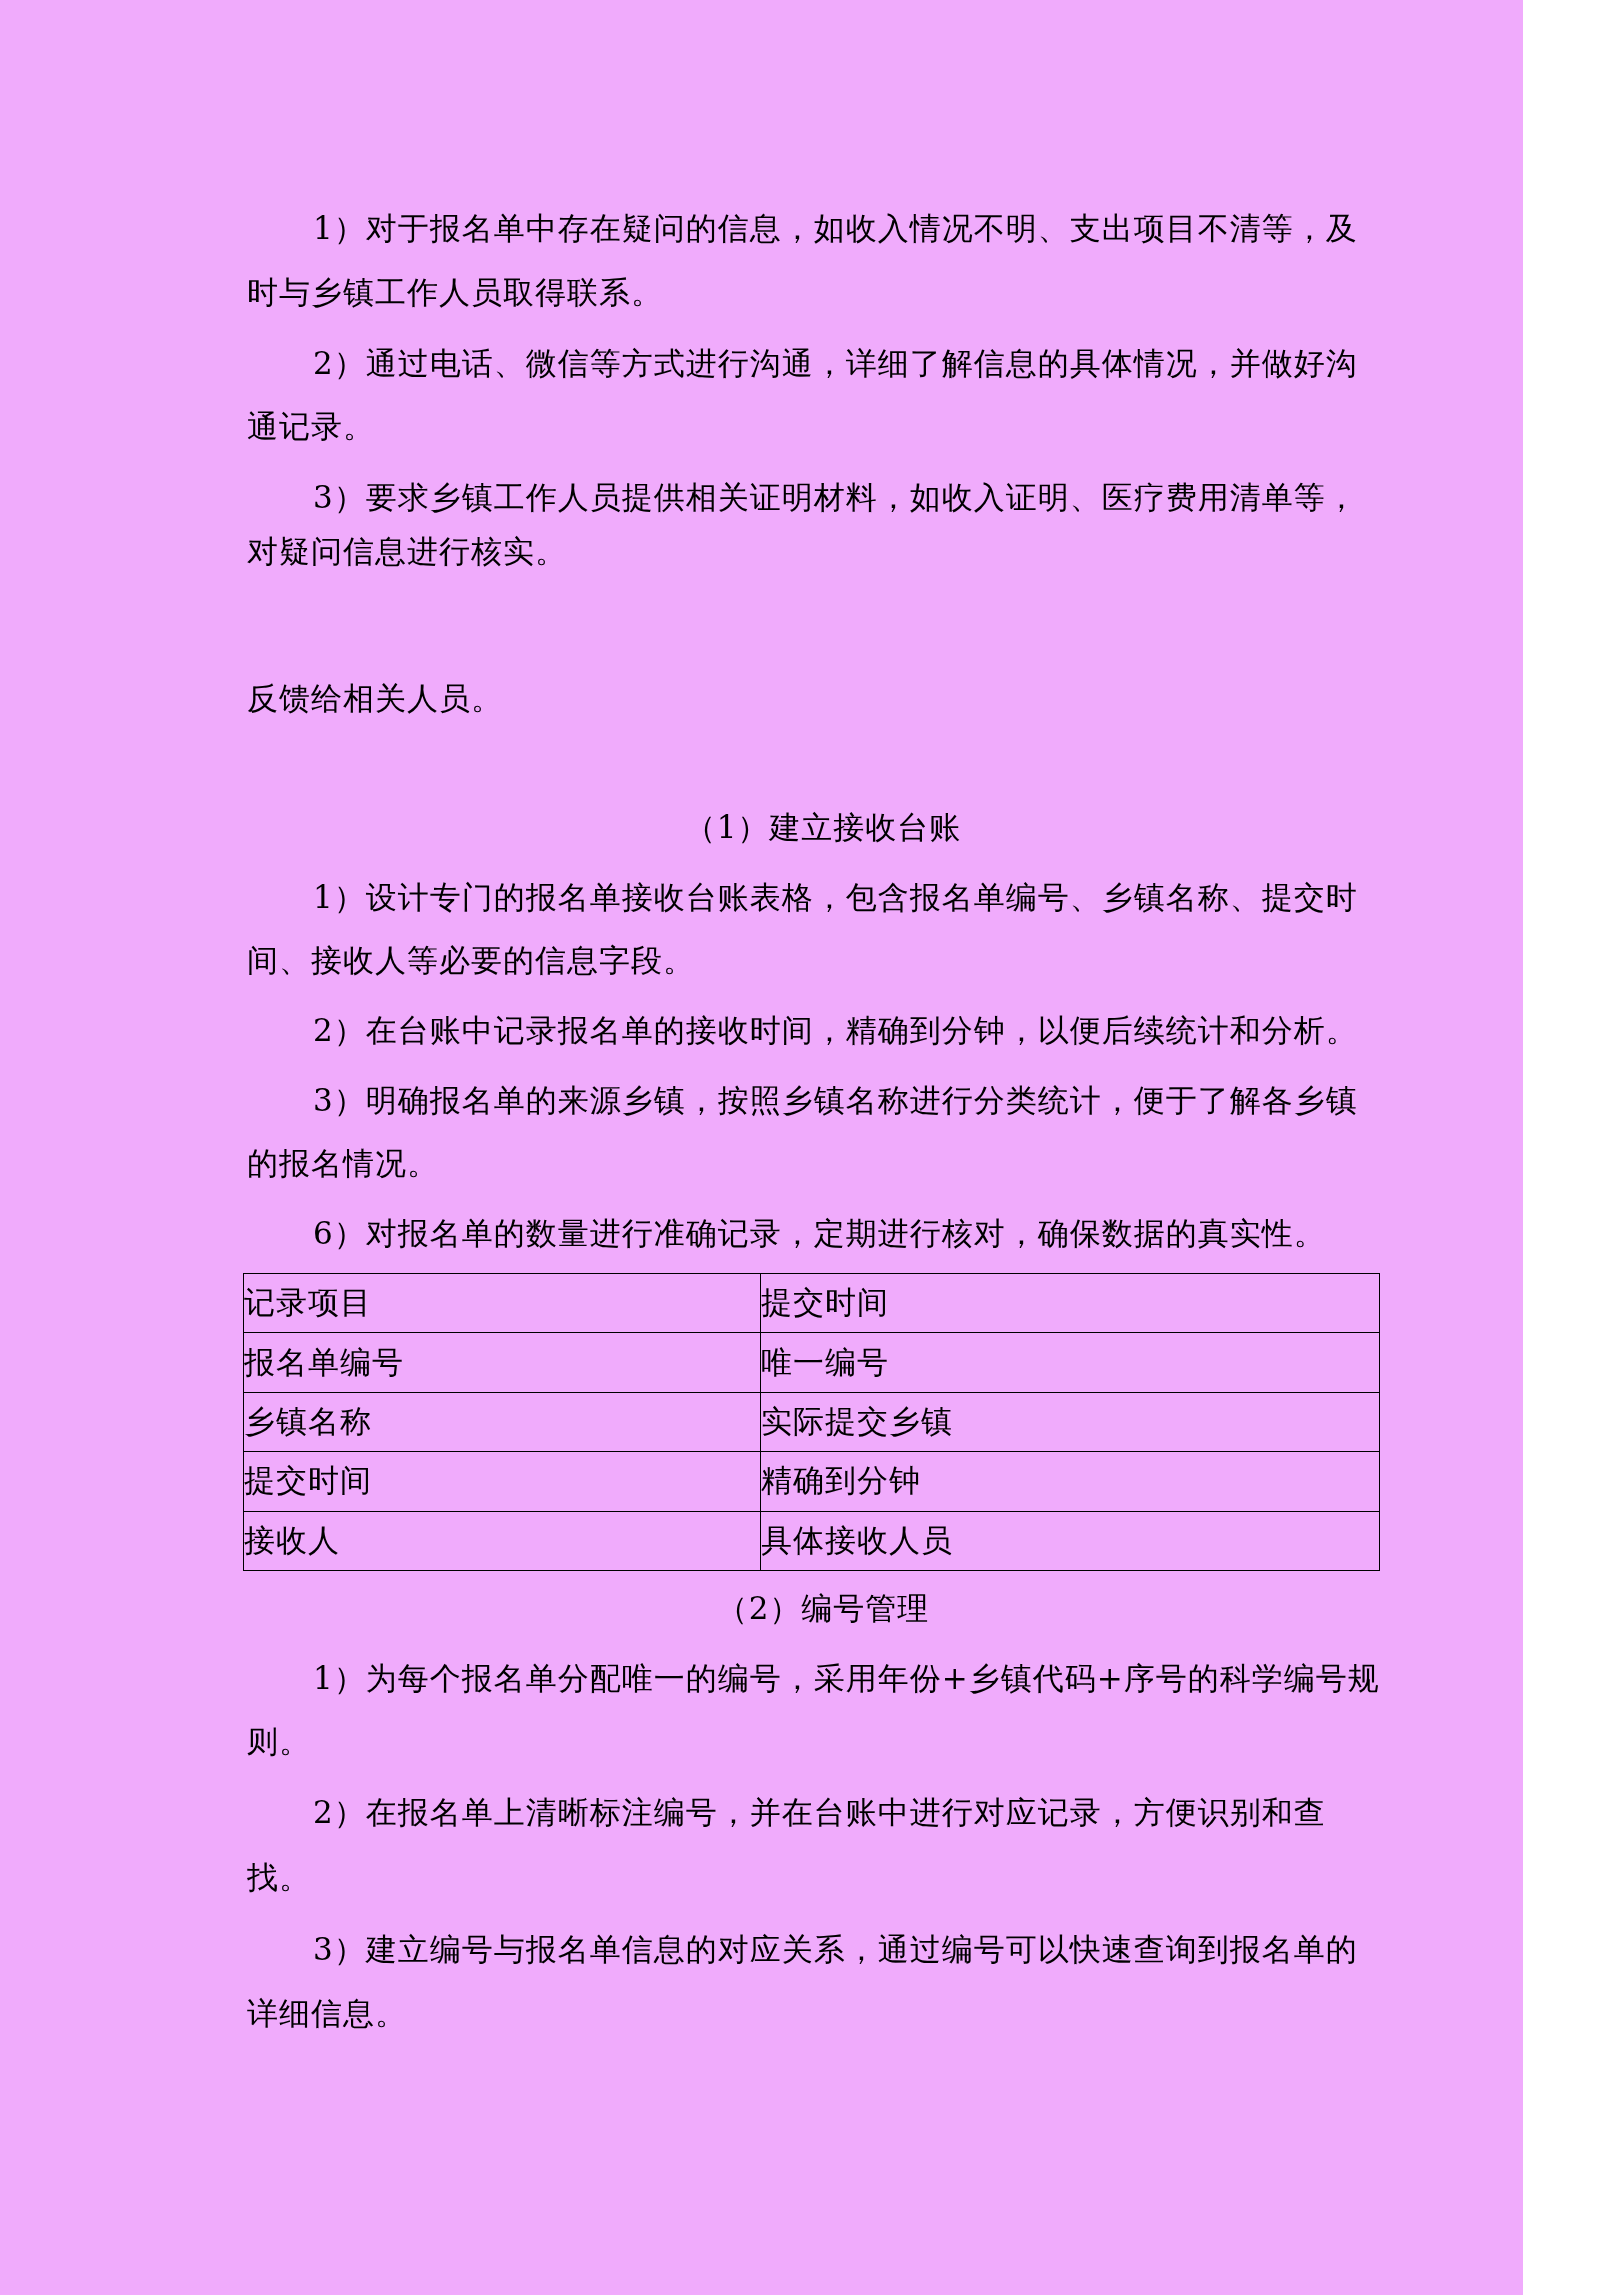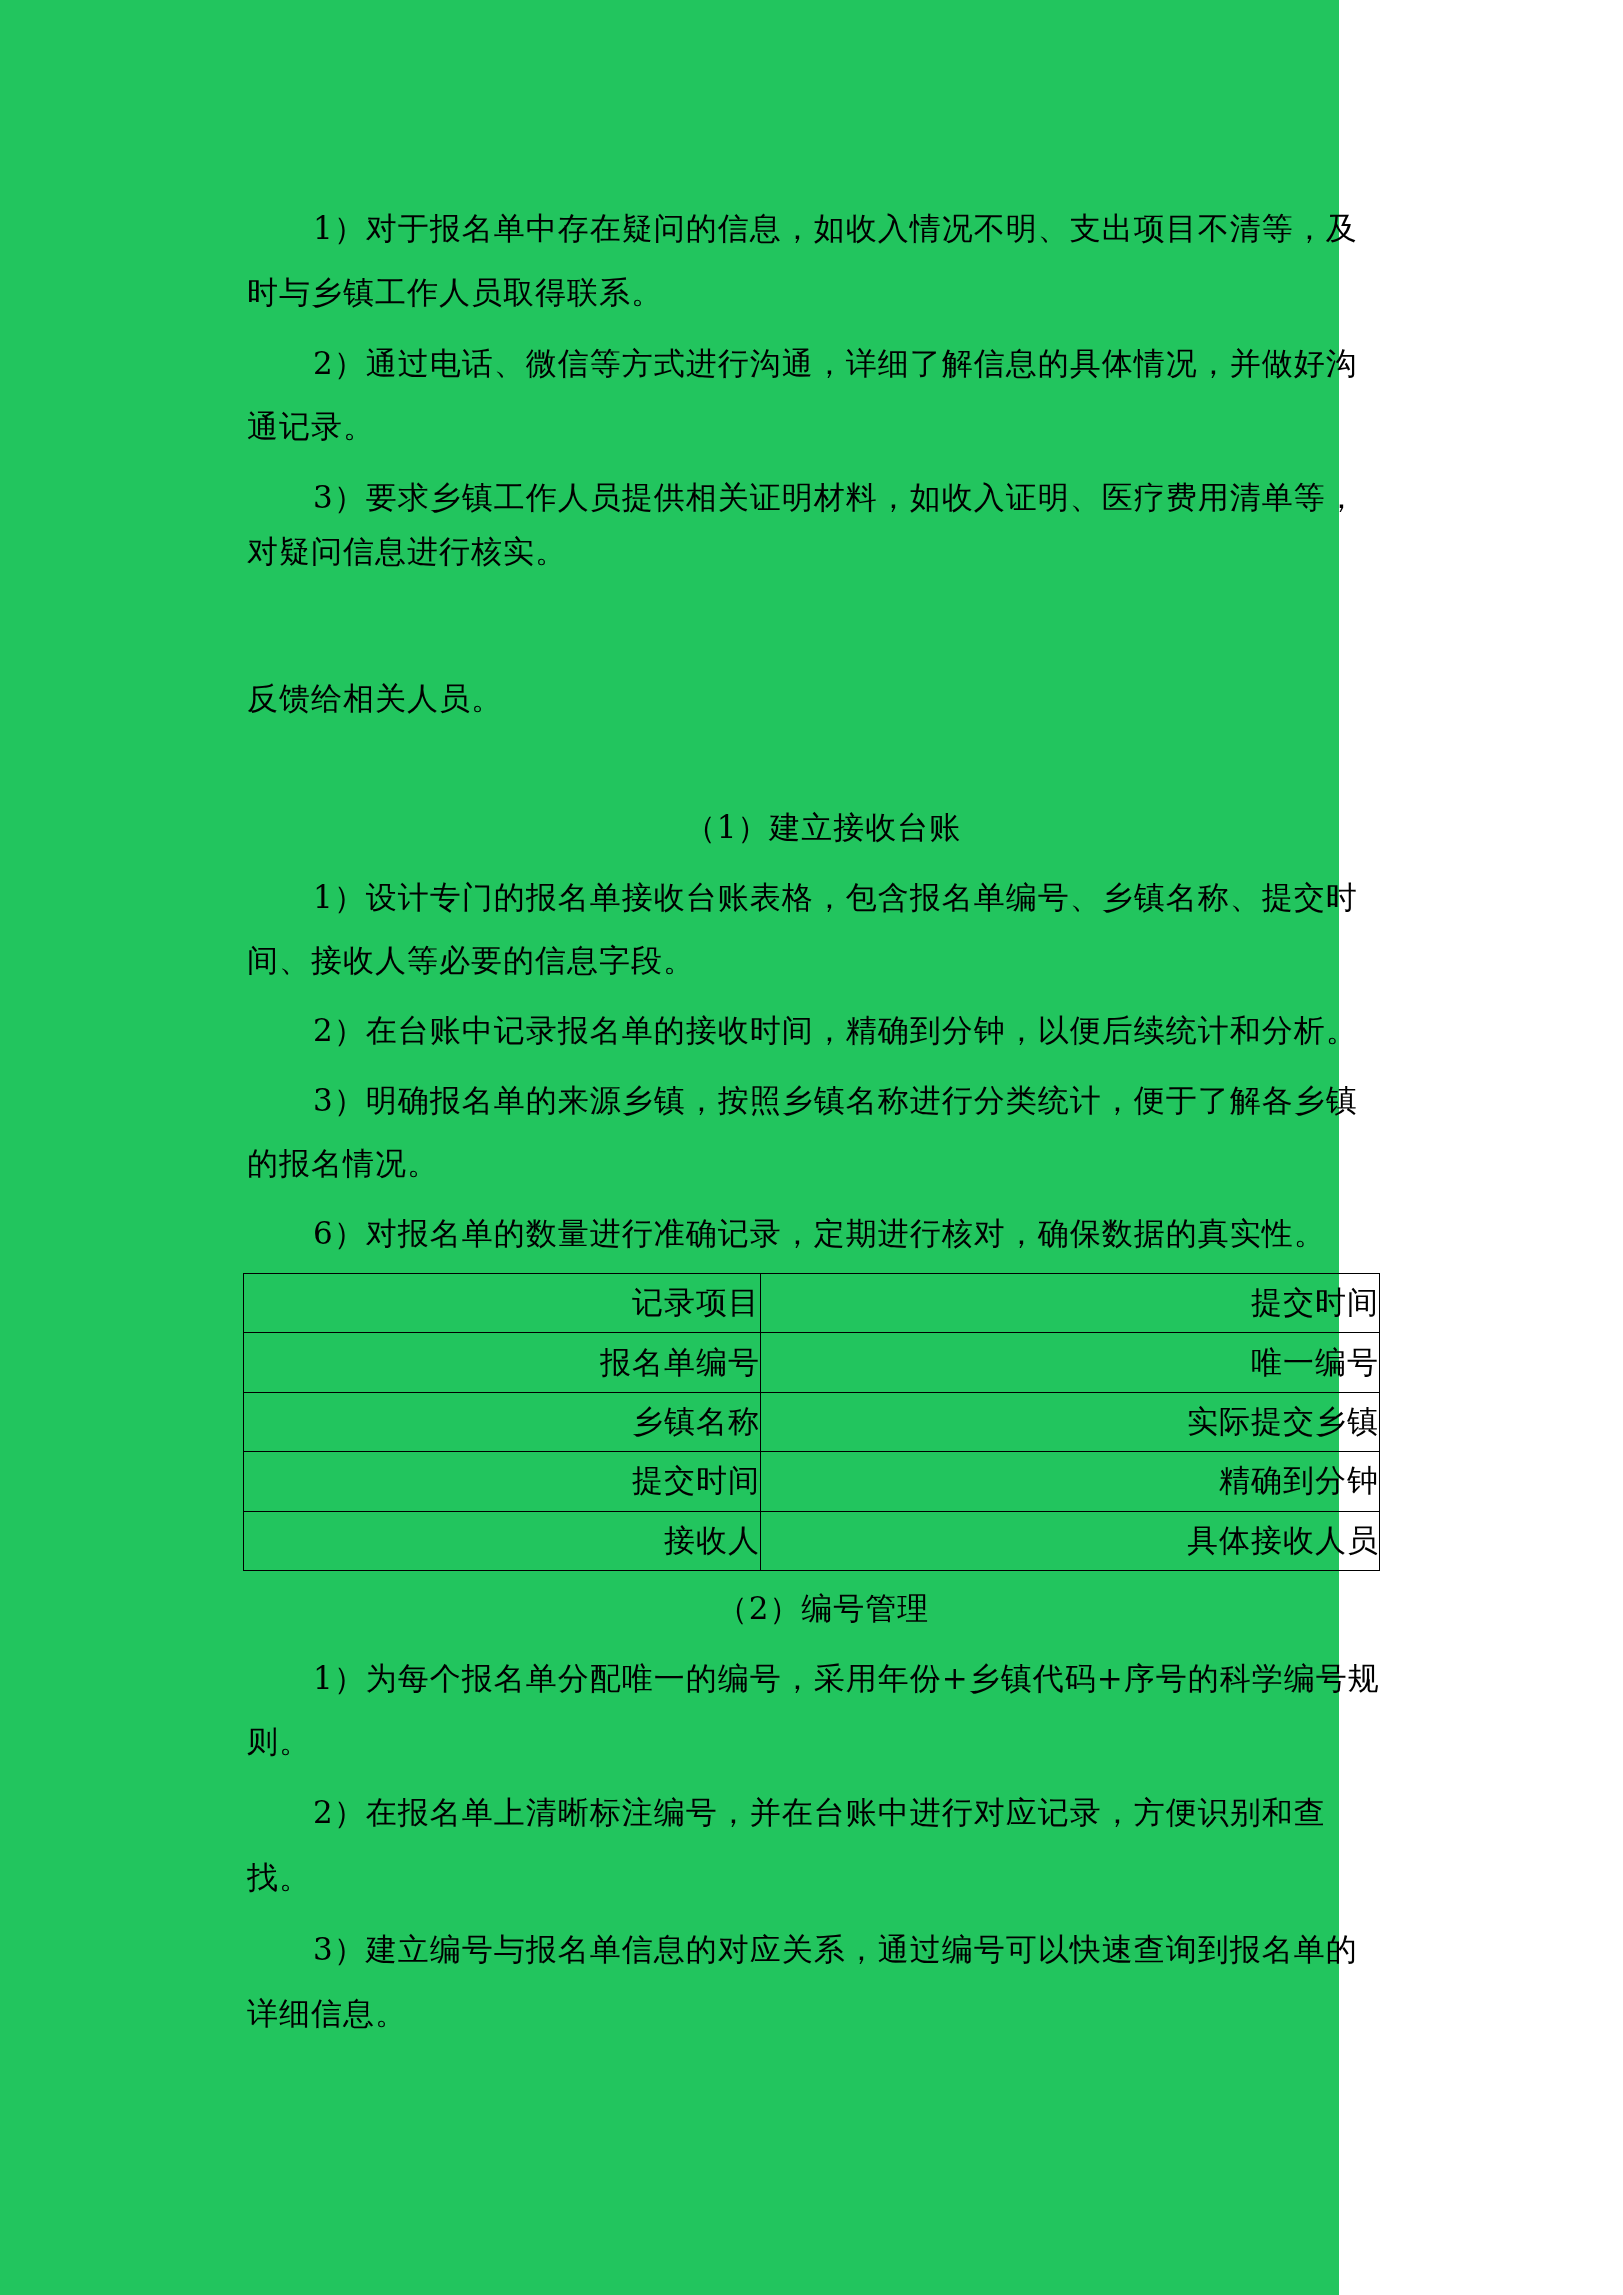--- a/index.html
+++ b/index.html
@@ -1,25 +1,25 @@
 <!DOCTYPE html>
 <html style="font-size:10.5px"><head>
 <meta charset="utf-8">
 <style>
   html, body { margin: 0; padding: 0; background: #ffffff; }
   body { width: 1623px; height: 2295px; position: relative; overflow: hidden;
          font-family: "DejaVu Serif", "Liberation Serif", serif; color: #000; }
-  .page { position: absolute; left: 0; top: 0; width: 1339px; height: 2295px; background: #22c55e; }
+  .page { position: absolute; left: 0; top: 0; width: 1523px; height: 2295px; background: #f0abfc; }
   .line { position: absolute; left: 247px; width: 1132px; height: 39px; line-height: 39px;
           font-size: 31px; white-space: nowrap; letter-spacing: 1px; }
   .line.indent { left: 313px; width: 1067px; }
   .line.sub { left: 257px; text-align: center; }
   table.ledger { position: absolute; left: 243px; top: 1273px; width: 1136px; height: 298px;
                  border-collapse: collapse; table-layout: fixed; }
-  table.ledger td { border: 1.3px solid #000; text-align: right; vertical-align: middle;
+  table.ledger td { border: 1.3px solid #000; text-align: left; vertical-align: middle;
                     font-size: 31px; height: 58px; padding: 0; letter-spacing: 1px; }
   table.ledger col.c1 { width: 517px; }
   table.ledger col.c2 { width: 619px; }
 </style>
 </head>
 <body>
 
 <div class="page">
 
   <div class="line indent" style="top:209px">1）对于报名单中存在疑问的信息，如收入情况不明、支出项目不清等，及</div>

